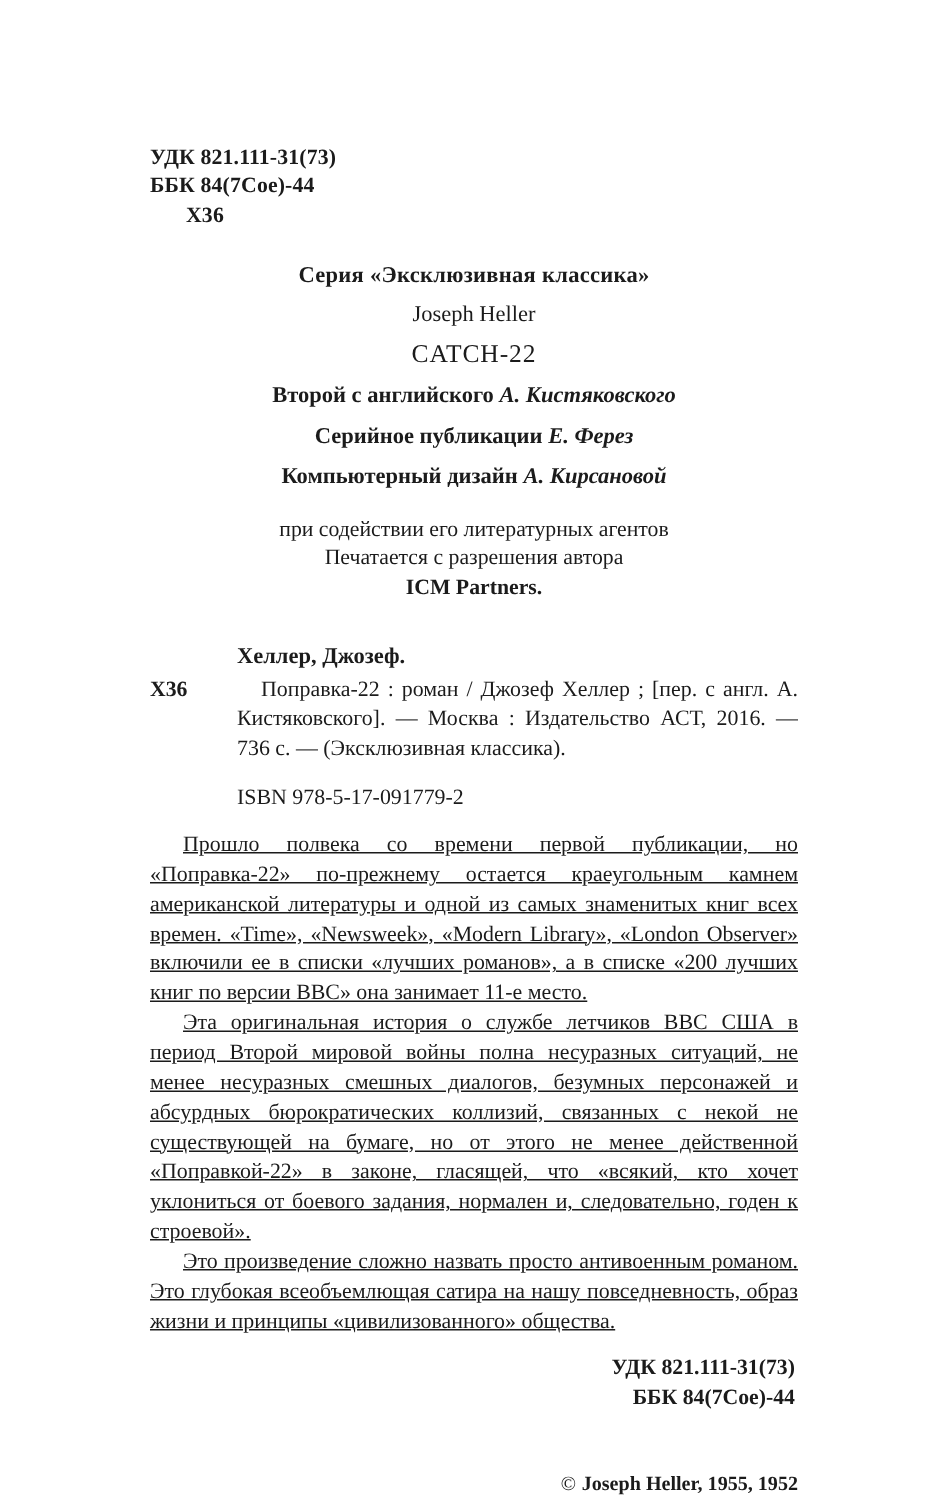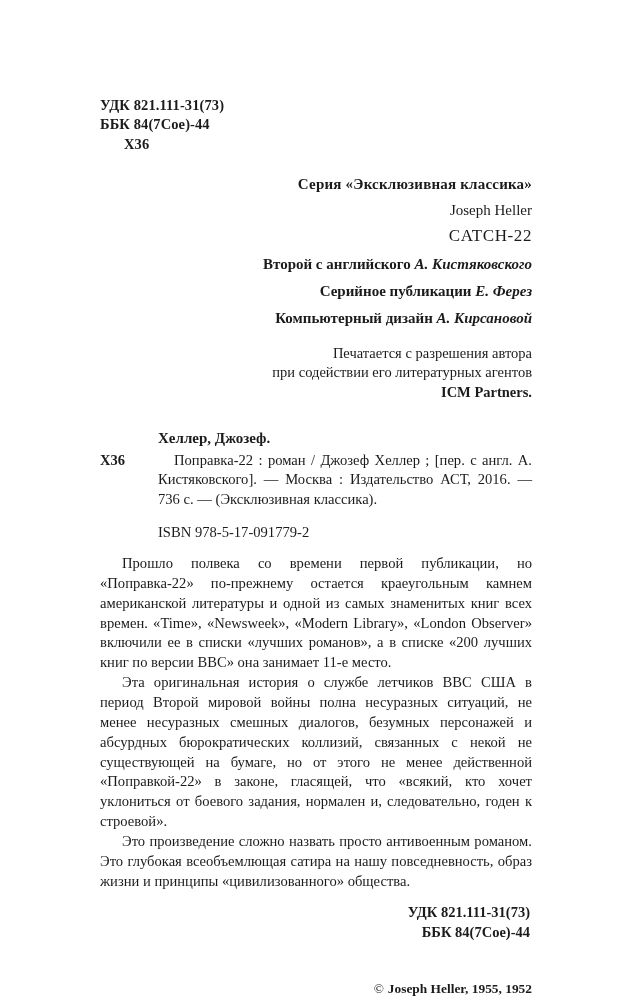--- a/index.html
+++ b/index.html
@@ -27,21 +27,21 @@
     font-size: 14.5px;
     line-height: 1.33;
     letter-spacing: 0.1px;
   }
   .udk-block .line-x36 {
     padding-left: 24px;
   }
 
   .series-block {
     margin-top: 22px;
-    text-align: right;
+    text-align: center;
   }
   .series-title {
     font-weight: bold;
     font-size: 15px;
     letter-spacing: 0.2px;
   }
   .author-en {
     margin-top: 9px;
     font-size: 15px;
   }
@@ -100,20 +100,21 @@
     padding-left: 58px;
     font-size: 14.6px;
   }
 
   .blurb {
     margin-top: 13px;
     font-size: 14.6px;
     line-height: 1.36;
     text-align: justify;
     hyphens: auto;
+    text-decoration: underline;
   }
   .blurb p {
     margin: 0;
     text-indent: 22px;
   }
 
   .codes-right {
     margin-top: 12px;
     text-align: right;
     font-weight: bold;
@@ -161,22 +162,22 @@
     </div>
     <div class="credit">
       <span>Серийное публикации</span>
       <em>Е. Ферез</em>
     </div>
     <div class="credit">
       <span>Компьютерный дизайн</span>
       <em>А. Кирсановой</em>
     </div>
     <div class="permission">
+      <div>при содействии его литературных агентов</div>
       <div>Печатается с разрешения автора</div>
-      <div>при содействии его литературных агентов</div>
       <div class="icm">ICM Partners.</div>
     </div>
   </div>
 
   <div class="cip">
     <div class="cip-author">Хеллер, Джозеф.</div>
     <div class="cip-body">
       <span class="cip-marker">Х36</span>
       <div class="cip-text">Поправка-22 : роман / Джозеф Хеллер ; [пер. с англ. А. Кистяковского]. — Москва : Издательство АСТ, 2016. — 736 с. — (Эксклюзивная классика).</div>
     </div>

